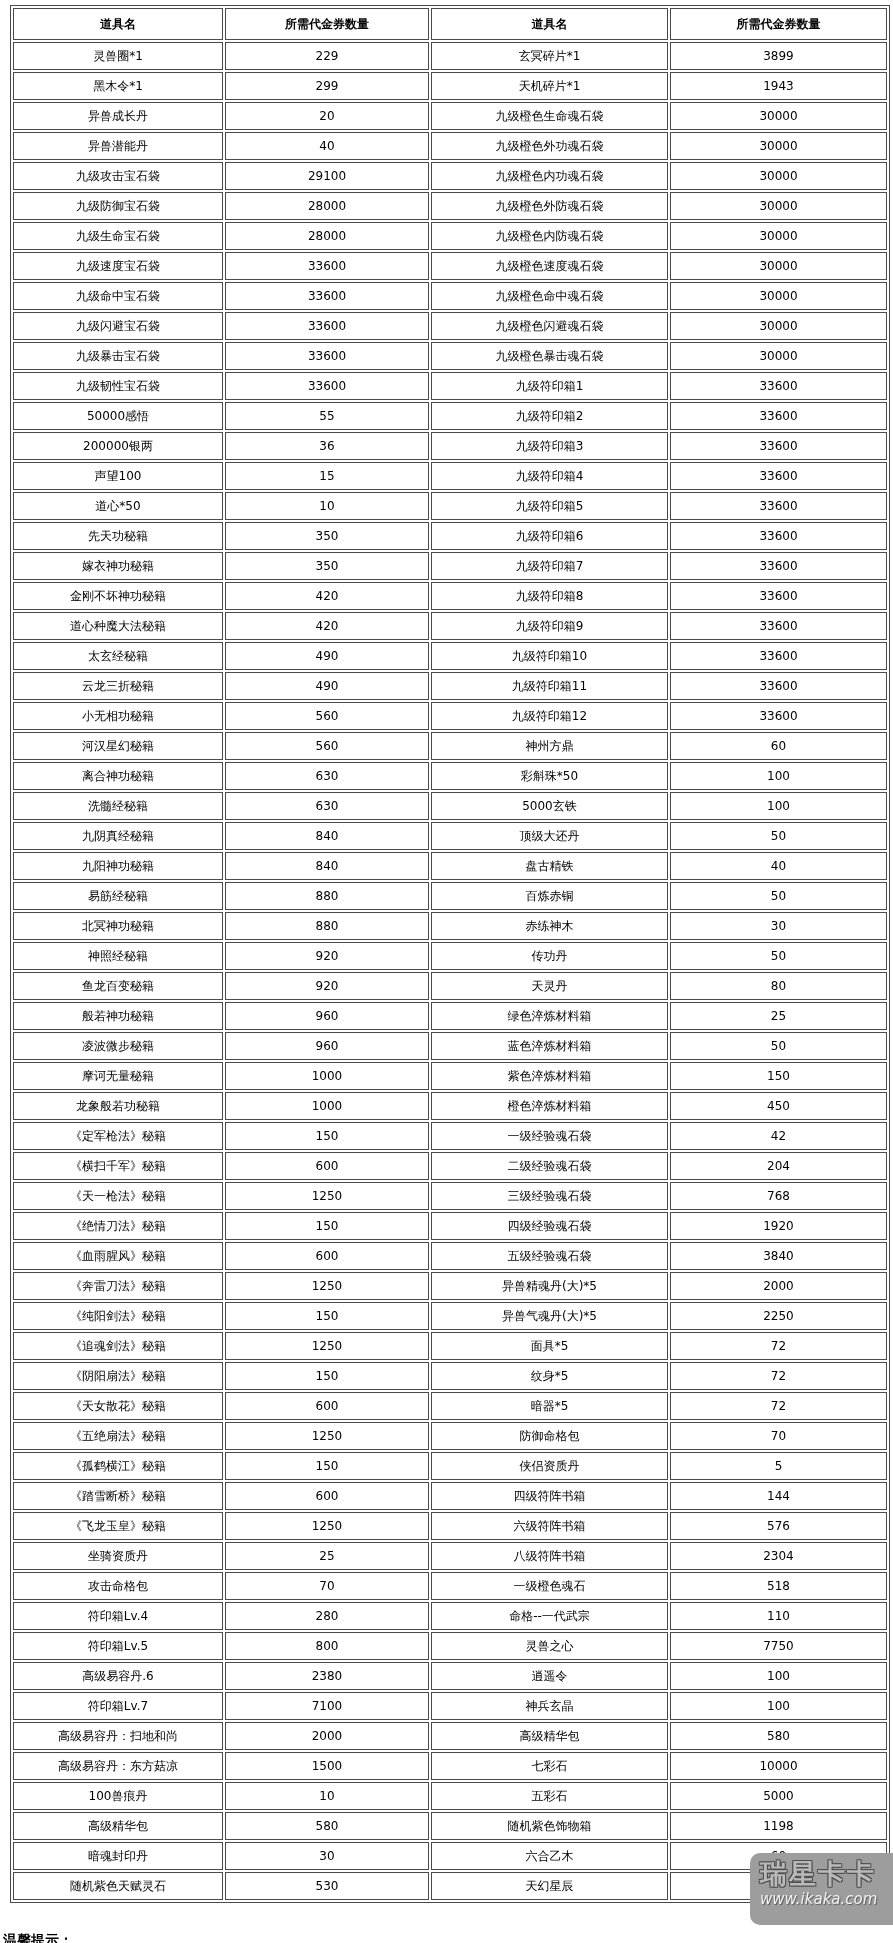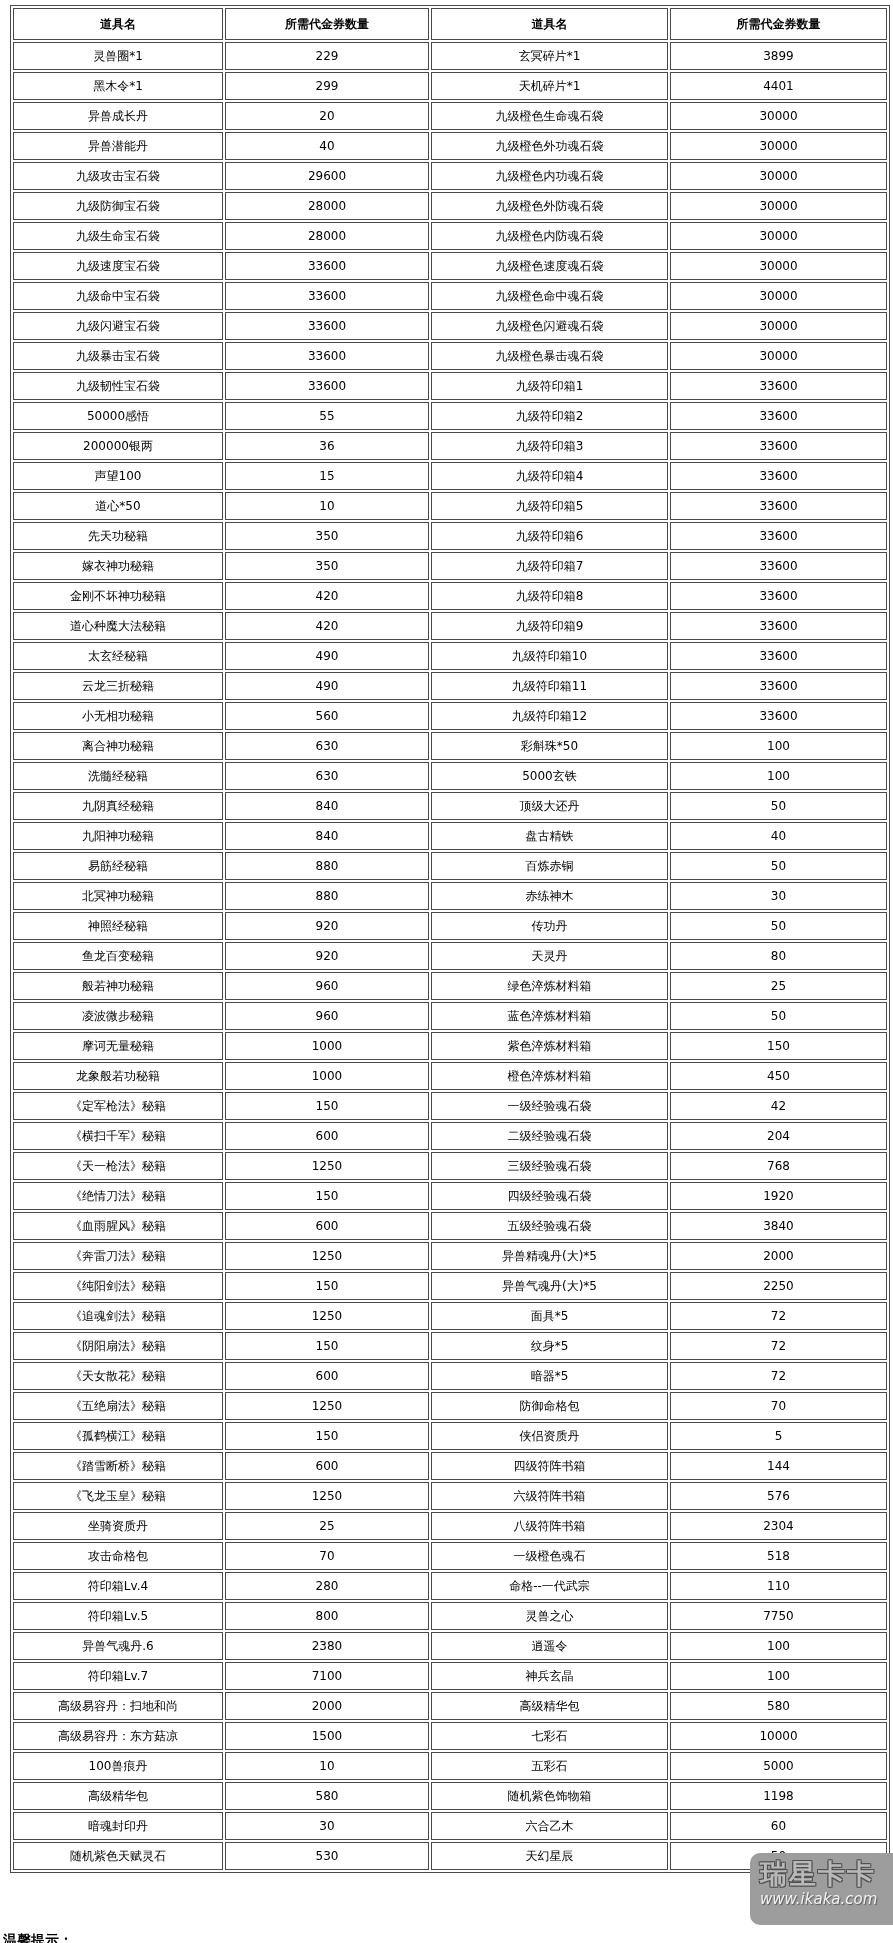--- a/index.html
+++ b/index.html
@@ -119,37 +119,37 @@
         <tr>
           <td>灵兽圈*1</td>
           <td>229</td>
           <td>玄冥碎片*1</td>
           <td>3899</td>
         </tr>
         <tr>
           <td>黑木令*1</td>
           <td>299</td>
           <td>天机碎片*1</td>
-          <td>4401</td>
+          <td>1943</td>
         </tr>
         <tr>
           <td>异兽成长丹</td>
           <td>20</td>
           <td>九级橙色生命魂石袋</td>
           <td>30000</td>
         </tr>
         <tr>
           <td>异兽潜能丹</td>
           <td>40</td>
           <td>九级橙色外功魂石袋</td>
           <td>30000</td>
         </tr>
         <tr>
           <td>九级攻击宝石袋</td>
-          <td>29600</td>
+          <td>29100</td>
           <td>九级橙色内功魂石袋</td>
           <td>30000</td>
         </tr>
         <tr>
           <td>九级防御宝石袋</td>
           <td>28000</td>
           <td>九级橙色外防魂石袋</td>
           <td>30000</td>
         </tr>
         <tr>
@@ -246,20 +246,26 @@
           <td>云龙三折秘籍</td>
           <td>490</td>
           <td>九级符印箱11</td>
           <td>33600</td>
         </tr>
         <tr>
           <td>小无相功秘籍</td>
           <td>560</td>
           <td>九级符印箱12</td>
           <td>33600</td>
+        </tr>
+        <tr>
+          <td>河汉星幻秘籍</td>
+          <td>560</td>
+          <td>神州方鼎</td>
+          <td>60</td>
         </tr>
         <tr>
           <td>离合神功秘籍</td>
           <td>630</td>
           <td>彩斛珠*50</td>
           <td>100</td>
         </tr>
         <tr>
           <td>洗髓经秘籍</td>
           <td>630</td>
@@ -428,21 +434,21 @@
           <td>命格--一代武宗</td>
           <td>110</td>
         </tr>
         <tr>
           <td>符印箱Lv.5</td>
           <td>800</td>
           <td>灵兽之心</td>
           <td>7750</td>
         </tr>
         <tr>
-          <td>异兽气魂丹.6</td>
+          <td>高级易容丹.6</td>
           <td>2380</td>
           <td>逍遥令</td>
           <td>100</td>
         </tr>
         <tr>
           <td>符印箱Lv.7</td>
           <td>7100</td>
           <td>神兵玄晶</td>
           <td>100</td>
         </tr>

